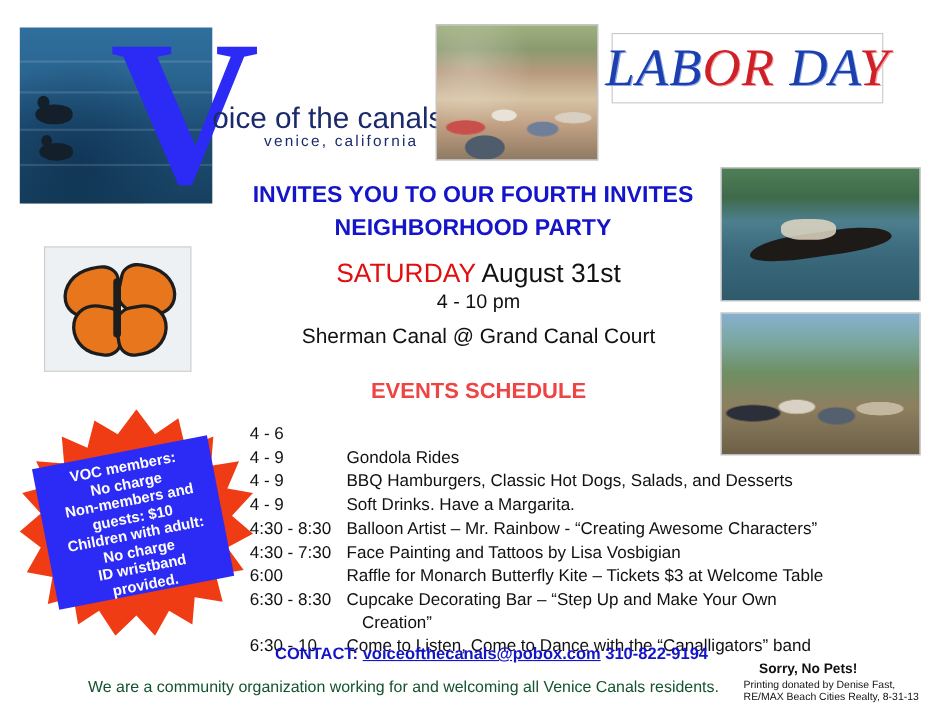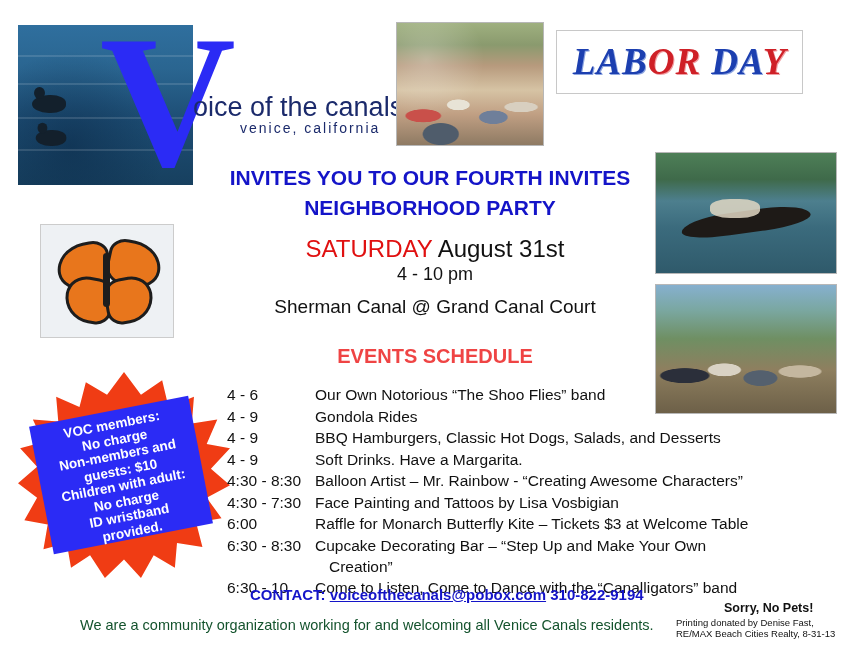--- a/index.html
+++ b/index.html
@@ -161,22 +161,22 @@
     left: 556px; top: 30px;
     width: 245px; height: 62px;
     border: 1px solid #c8c8c8;
     background: #ffffff;
     display: flex;
     align-items: center;
     justify-content: center;
   }
   .labor-text {
     font-family: "Liberation Serif", serif;
-    font-size: 37px;
-    font-weight: 700;
+    font-size: 48px;
+    font-weight: 400;
     font-style: italic;
     letter-spacing: 1px;
     line-height: 44px;
     white-space: nowrap;
   }
   .labor-text .b { color: #1c3fb0; text-shadow: 1px 1px 0 #8fa6e0; }
   .labor-text .r { color: #cf2027; text-shadow: 1px 1px 0 #f0a0a4; }
 
   
   .photo-butterfly {
@@ -326,21 +326,21 @@
 
   
   .footer-left {
     position: absolute;
     left: 80px; top: 617px;
     font-size: 14.5px;
     color: #14532d;
   }
   .no-pets {
     position: absolute;
-    left: 724px; top: 601px;
+    left: 690px; top: 601px;
     font-size: 12.5px;
     font-weight: 700;
     color: #111111;
   }
   .print-credit {
     position: absolute;
     left: 676px; top: 617px;
     font-size: 9.5px;
     line-height: 11px;
     color: #111111;
@@ -408,21 +408,20 @@
     <span class="dt">August 31st</span>
   </div>
   <div class="time-line">4 - 10 pm</div>
   <div class="place-line">Sherman Canal @ Grand Canal Court</div>
 
   <div class="events-title">EVENTS SCHEDULE</div>
 
   <div class="schedule">
     <div class="sched-row">
       <div class="sched-time">4 - 6</div>
-      <div class="sched-desc">Our Own Notorious “The Shoo Flies” band</div>
     </div>
     <div class="sched-row">
       <div class="sched-time">4 - 9</div>
       <div class="sched-desc">Gondola Rides</div>
     </div>
     <div class="sched-row">
       <div class="sched-time">4 - 9</div>
       <div class="sched-desc">BBQ Hamburgers, Classic Hot Dogs, Salads, and Desserts</div>
     </div>
     <div class="sched-row">

